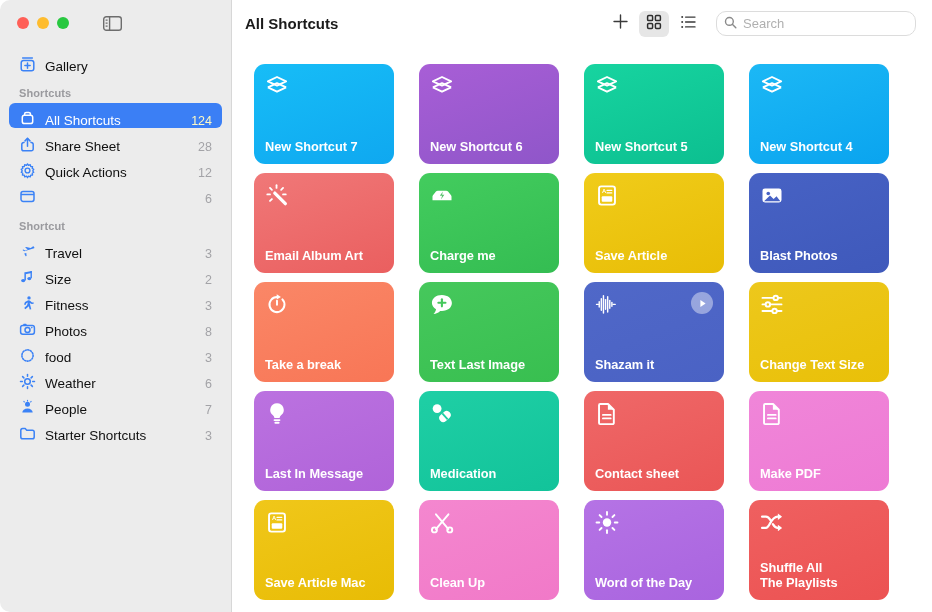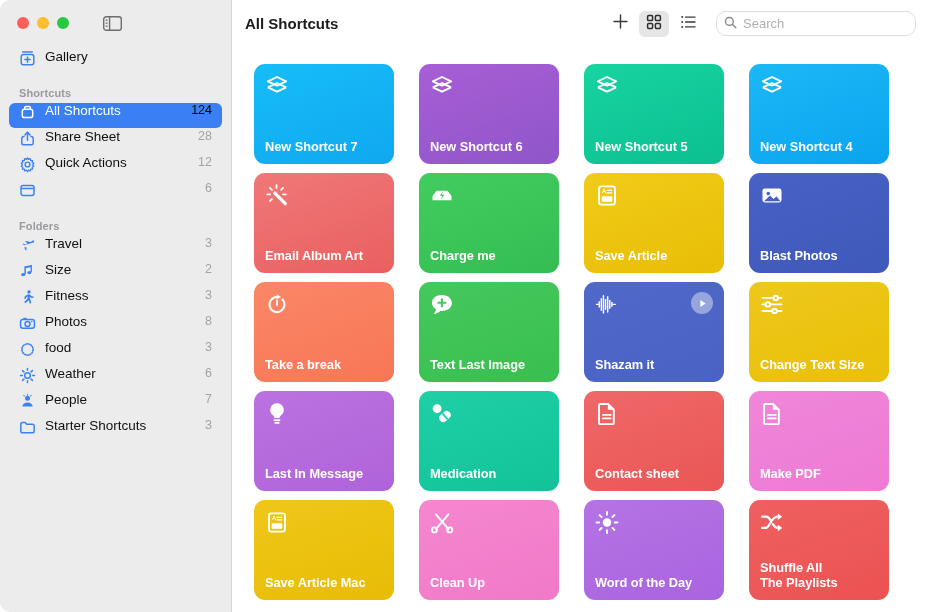--- a/index.html
+++ b/index.html
@@ -51,21 +51,21 @@
     font-size: 11px;
     font-weight: 700;
     color: #9a9a9e;
     padding: 0 0 3px 19px;
     letter-spacing: 0.1px;
   }
   .sb-group { margin-top: 2px; }
   .sb-row {
     height: 25px;
     display: flex;
-    align-items: flex-start;
+    align-items: flex-end;
     margin: 1px 9px;
     padding: 0 8px 0 9px;
     border-radius: 6px;
     box-sizing: border-box;
     font-size: 13.5px;
     color: #101010;
   }
   .sb-row.selected { background: #3b7ff5; color: #ffffff; }
   .sb-icon {
     width: 19px; height: 19px;
@@ -73,21 +73,21 @@
     display:flex; align-items:center; justify-content:center;
     margin-right: 8px;
   }
   .sb-label { flex: 1 1 auto; white-space: nowrap; overflow: hidden; }
   .sb-count {
     font-size: 12.5px;
     color: #a3a3a7;
     margin-left: auto;
     padding-right: 2px;
   }
-  .sb-row.selected .sb-count { color: #000000; }
+  .sb-row.selected .sb-count { color: #fef9c3; }
   .gallery-block { margin-top: 3px; margin-bottom: 13px; }
   .folders-label { margin-top: 14px; }
   .shortcuts-label { margin-top: 0px; }
 
   
   #main {
     flex: 1 1 auto;
     background: #ffffff;
     display: flex;
     flex-direction: column;
@@ -270,21 +270,21 @@
           <svg width="17" height="17" viewBox="0 0 17 17">
             <rect x="2.0" y="3.6" width="13.0" height="9.8" rx="2.1" fill="none" stroke="#3b82f6" stroke-width="1.5"></rect>
             <line x1="2.0" y1="6.6" x2="15.0" y2="6.6" stroke="#3b82f6" stroke-width="1.5"></line>
           </svg>
         </span>
         <span class="sb-count">6</span>
       </div>
     </div>
 
     <div class="sb-group">
-      <div class="sb-section-label folders-label">Folders</div>
+      <div class="sb-section-label folders-label">Shortcut</div>
 
       <div class="sb-row">
         <span class="sb-icon">
           <svg width="17" height="17" viewBox="0 0 17 17">
             <path d="M1.8 9.2 L15.2 5.3 a1.5 1.5 0 0 0 -1.1 -2.0 l-2.4 1.8 -4.6 -1.0 -1.0 0.5 2.6 2.0 -2.6 0.8 -1.6 -0.9 -1.0 0.4 1.6 1.3 z M5.2 10.4 l1.4 2.8 1.0 -0.3 -0.3 -2.9 z" fill="#3b82f6"></path>
           </svg>
         </span>
         <span class="sb-label">Travel</span>
         <span class="sb-count">3</span>
       </div>

